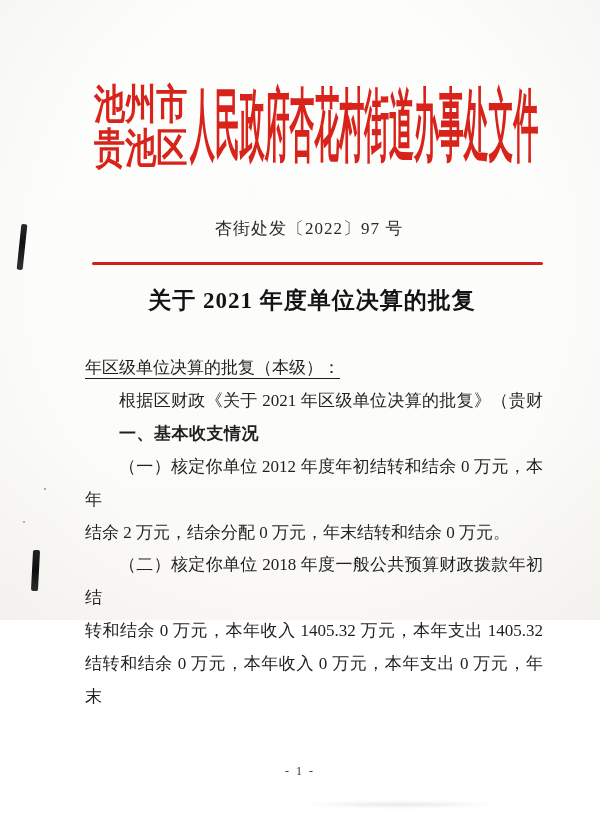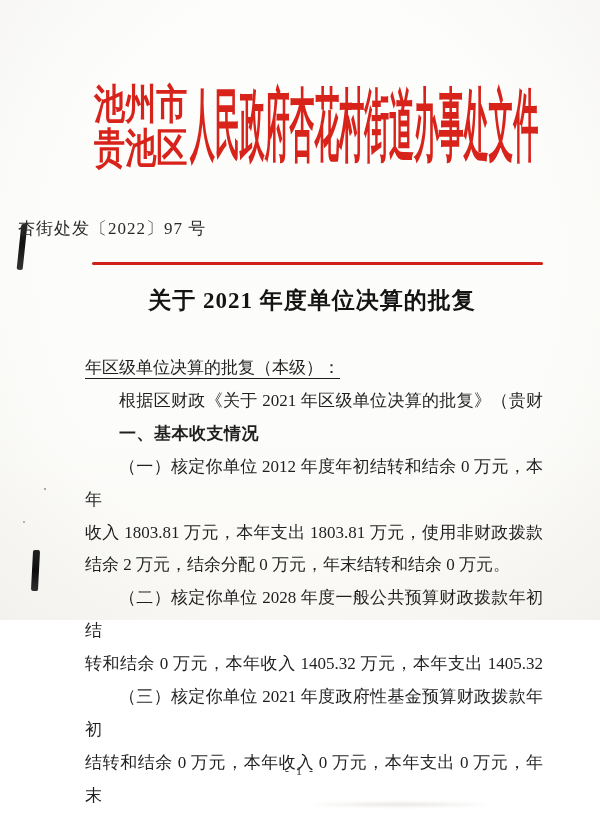--- a/index.html
+++ b/index.html
@@ -44,21 +44,21 @@
   }
   .issuer-main{
     position:absolute;left:190px;top:85px;
     color:#d8231b;font-weight:bold;
     font-size:79px;line-height:82px;
     white-space:nowrap;
     transform:scaleX(0.315);transform-origin:left top;
   }
   .doc-number{
     position:absolute;top:217px;left:0;width:600px;
-    text-indent:18px;
+    text-align:center;text-indent:18px;
     font-size:17px;color:#2a2a2a;letter-spacing:1px;
   }
   .red-rule{
     position:absolute;left:92px;top:262px;width:451px;height:3px;
     background:#d0211a;border-radius:2px;
   }
   .doc-title{
     position:absolute;top:285px;left:12px;width:600px;
     text-align:center;font-size:23px;font-weight:bold;
     color:#141414;letter-spacing:1px;
@@ -97,23 +97,21 @@
 
   <div class="red-rule"></div>
 
   <div class="doc-title">关于 2021 年度单位决算的批复</div>
 
   <div class="body-text">
     <div class="line u">年区级单位决算的批复（本级）：</div>
     <div class="line ind fill">根据区财政《关于 2021 年区级单位决算的批复》（贵财</div>
     <div class="line ind hei">一、基本收支情况</div>
     <div class="line ind fill">（一）核定你单位 2012 年度年初结转和结余 0 万元，本年</div>
-    <div class="line fill">收入 1803.81 万元，本年支出 1803.81 万元，使用非财政拨款</div>
     <div class="line">结余 2 万元，结余分配 0 万元，年末结转和结余 0 万元。</div>
-    <div class="line ind fill">（二）核定你单位 2028 年度一般公共预算财政拨款年初结</div>
+    <div class="line ind fill">（二）核定你单位 2018 年度一般公共预算财政拨款年初结</div>
     <div class="line fill">转和结余 0 万元，本年收入 1405.32 万元，本年支出 1405.32</div>
-    <div class="line ind fill">（三）核定你单位 2021 年度政府性基金预算财政拨款年初</div>
     <div class="line fill">结转和结余 0 万元，本年收入 0 万元，本年支出 0 万元，年末</div>
   </div>
 
   <div class="page-num">- 1 -</div>
 
 </div>
 
 </body></html>

